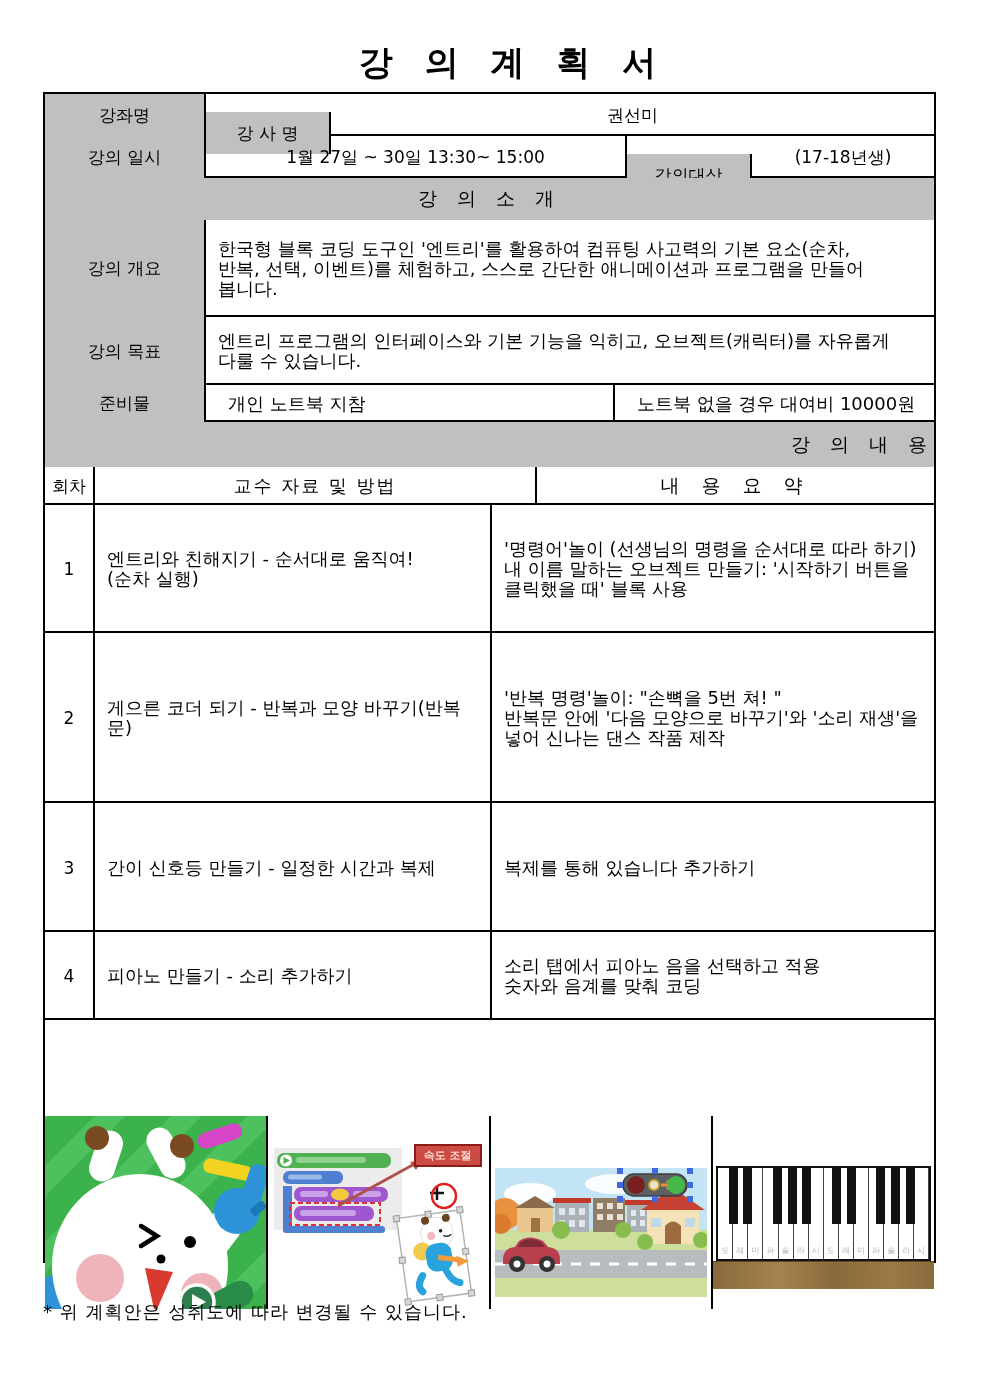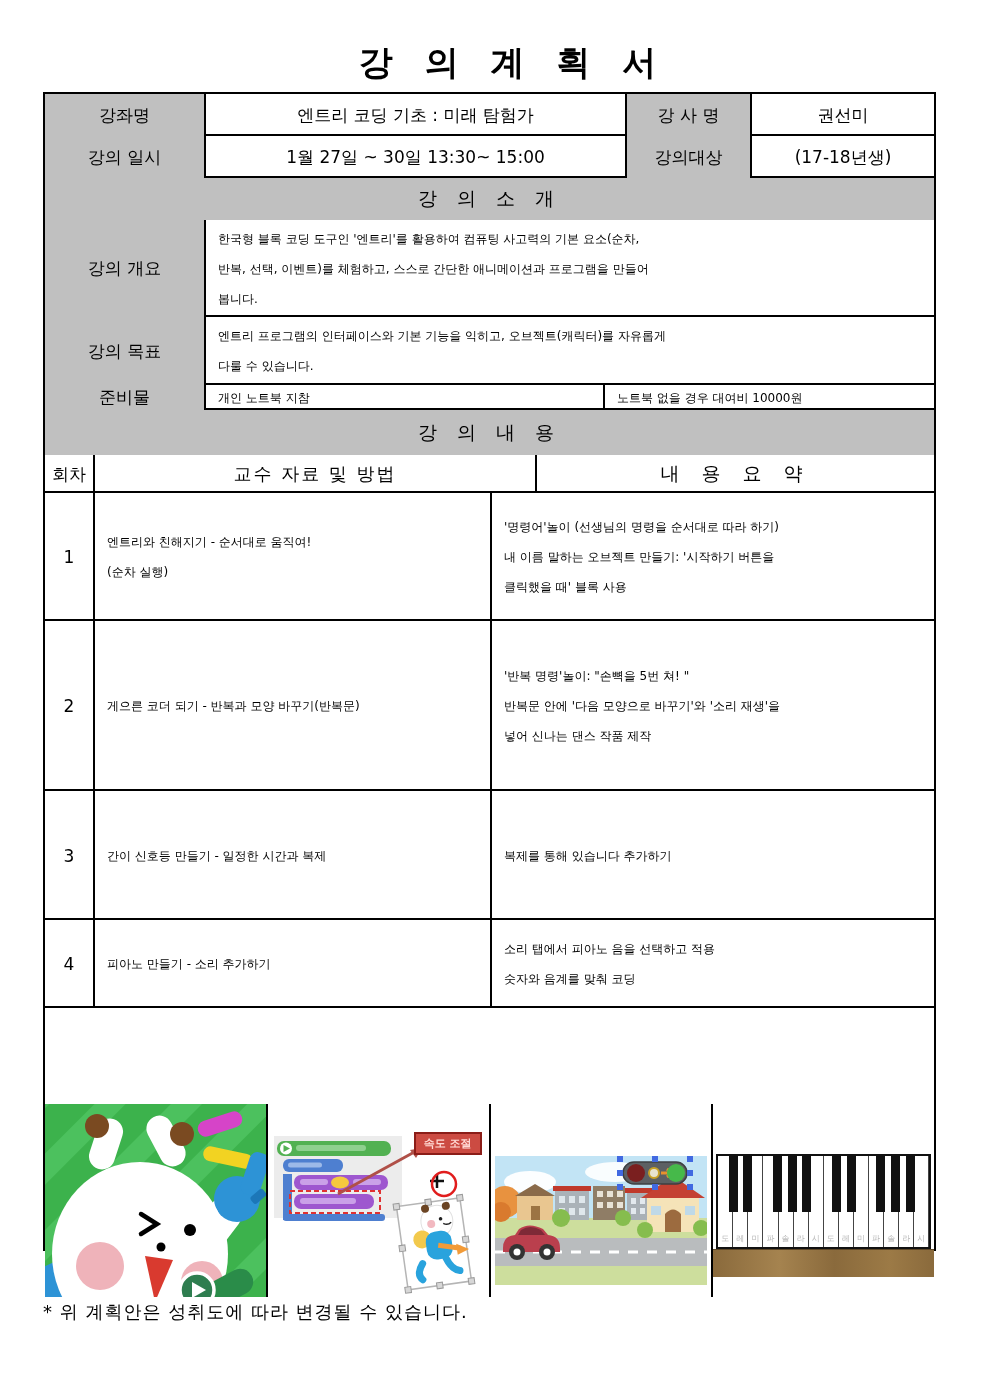--- a/index.html
+++ b/index.html
@@ -22,34 +22,34 @@
   .row:last-child { border-bottom: none; }
   .cell { border-right: 2px solid #000; display: flex; align-items: center; overflow: hidden; }
   .cell:last-child { border-right: none; }
   .gray { background: #c0c0c0; }
   .center { justify-content: center; text-align: center; }
   .label { font-size: 17px; justify-content: center; text-align: center; }
   .sechead { font-size: 19px; letter-spacing: 7px; justify-content: center; }
   .pre { white-space: pre-line; }
 
   .h42 { height: 42px; } .h97 { height: 97px; } .h68 { height: 68px; }
-  .h35 { height: 25px; } .h45 { height: 45px; } .h38 { height: 38px; }
+  .h35 { height: 37px; gap: 10px; } .h45 { height: 45px; justify-content: flex-end; } .h38 { height: 38px; }
   .hL1 { height: 128px; } .hL2 { height: 170px; } .hL3 { height: 129px; }
   .hL4 { height: 88px; } .hImg { height: 193px; margin-top: 48px; }
 
   .w-label { width: 161px; flex: none; }
   .w-mid   { width: 421px; flex: none; }
-  .w-l2    { width: 125px; flex: none; }
+  .w-l2    { width: 125px; flex: none; margin-top: 18px; }
   .w-mat1  { width: 399px; flex: none; }
   .w-no    { width: 50px;  flex: none; }
   .w-sum   { width: 397px; flex: none; }
   .grow    { flex: 1; }
 
   .val { font-size: 17px; }
-  .body-txt { font-size: 12px; line-height: 30px; padding: 6px 12px; }
+  .body-txt { font-size: 18px; line-height: 20px; padding: 6px 12px; }
   .colhead-sum { font-size: 19px; letter-spacing: 8px; }
   .colhead-met { font-size: 18px; letter-spacing: 2px; }
   .no-cell { font-size: 17px; }
 
   .footnote {
     position: absolute; left: 43px; top: 1300px;
     font-size: 18px; font-weight: normal; letter-spacing: 1px;
   }
 
   
@@ -85,21 +85,20 @@
 <body>
 
 <div class="page">
 
   <div class="title">강 의 계 획 서</div>
 
   <div class="doc-table">
 
     <div class="row h42">
       <div class="cell gray label w-label h42">강좌명</div>
-      <div class="cell center val w-mid h42">엔트리 코딩 기초 : 미래 탐험가</div>
       <div class="cell gray label w-l2 h42">강 사 명</div>
       <div class="cell center val grow h42">권선미</div>
     </div>
 
     <div class="row h42">
       <div class="cell gray label w-label h42">강의 일시</div>
       <div class="cell center val w-mid h42">1월 27일 ~ 30일 13:30~ 15:00</div>
       <div class="cell gray label w-l2 h42">강의대상</div>
       <div class="cell center val grow h42">(17-18년생)</div>
     </div>

